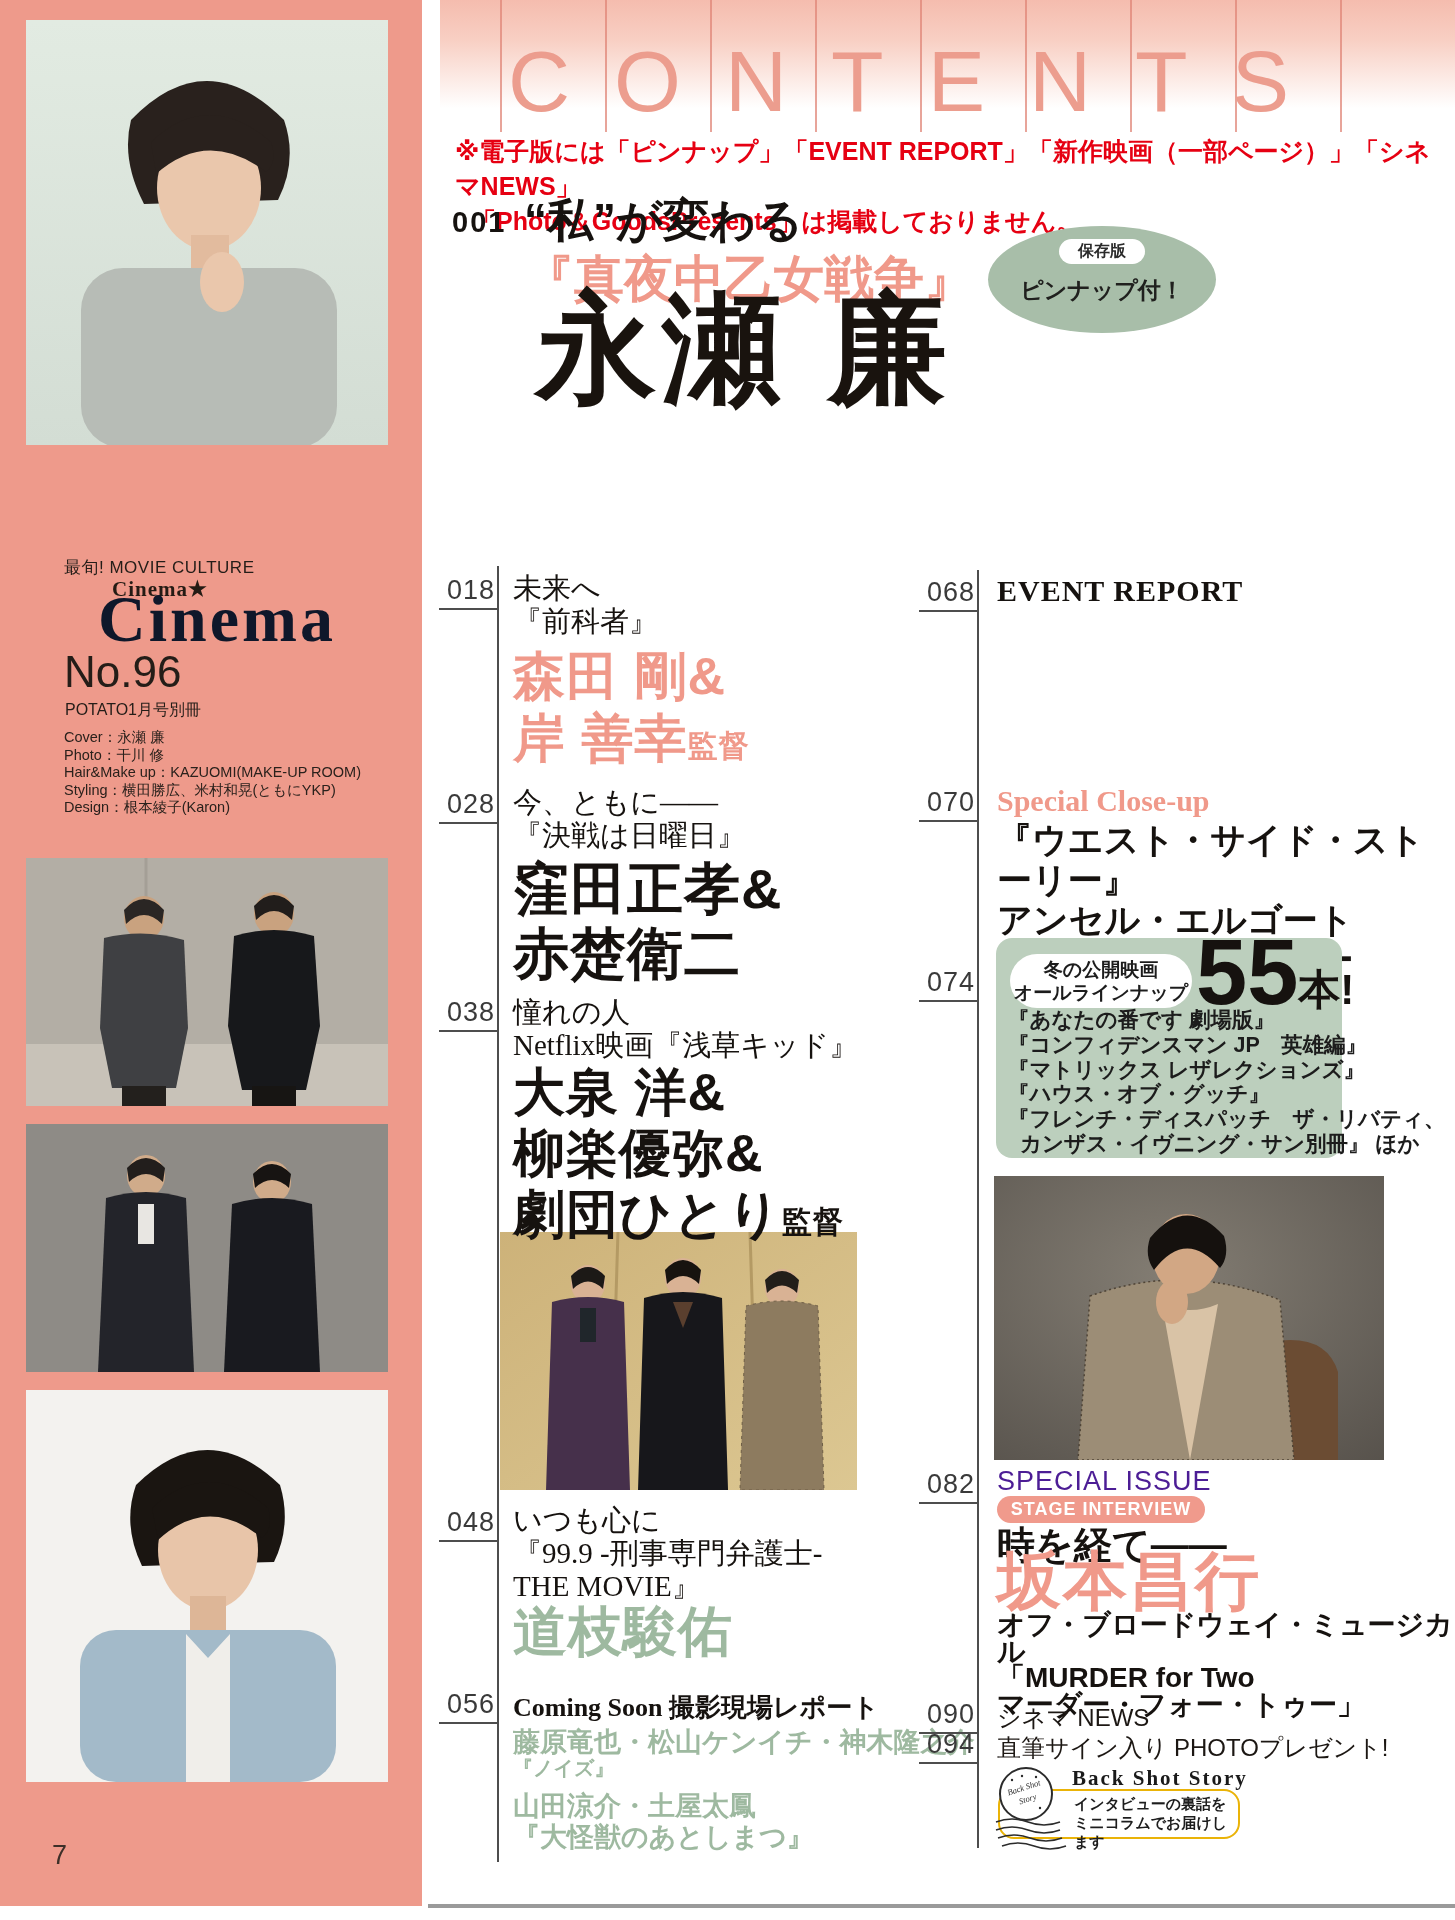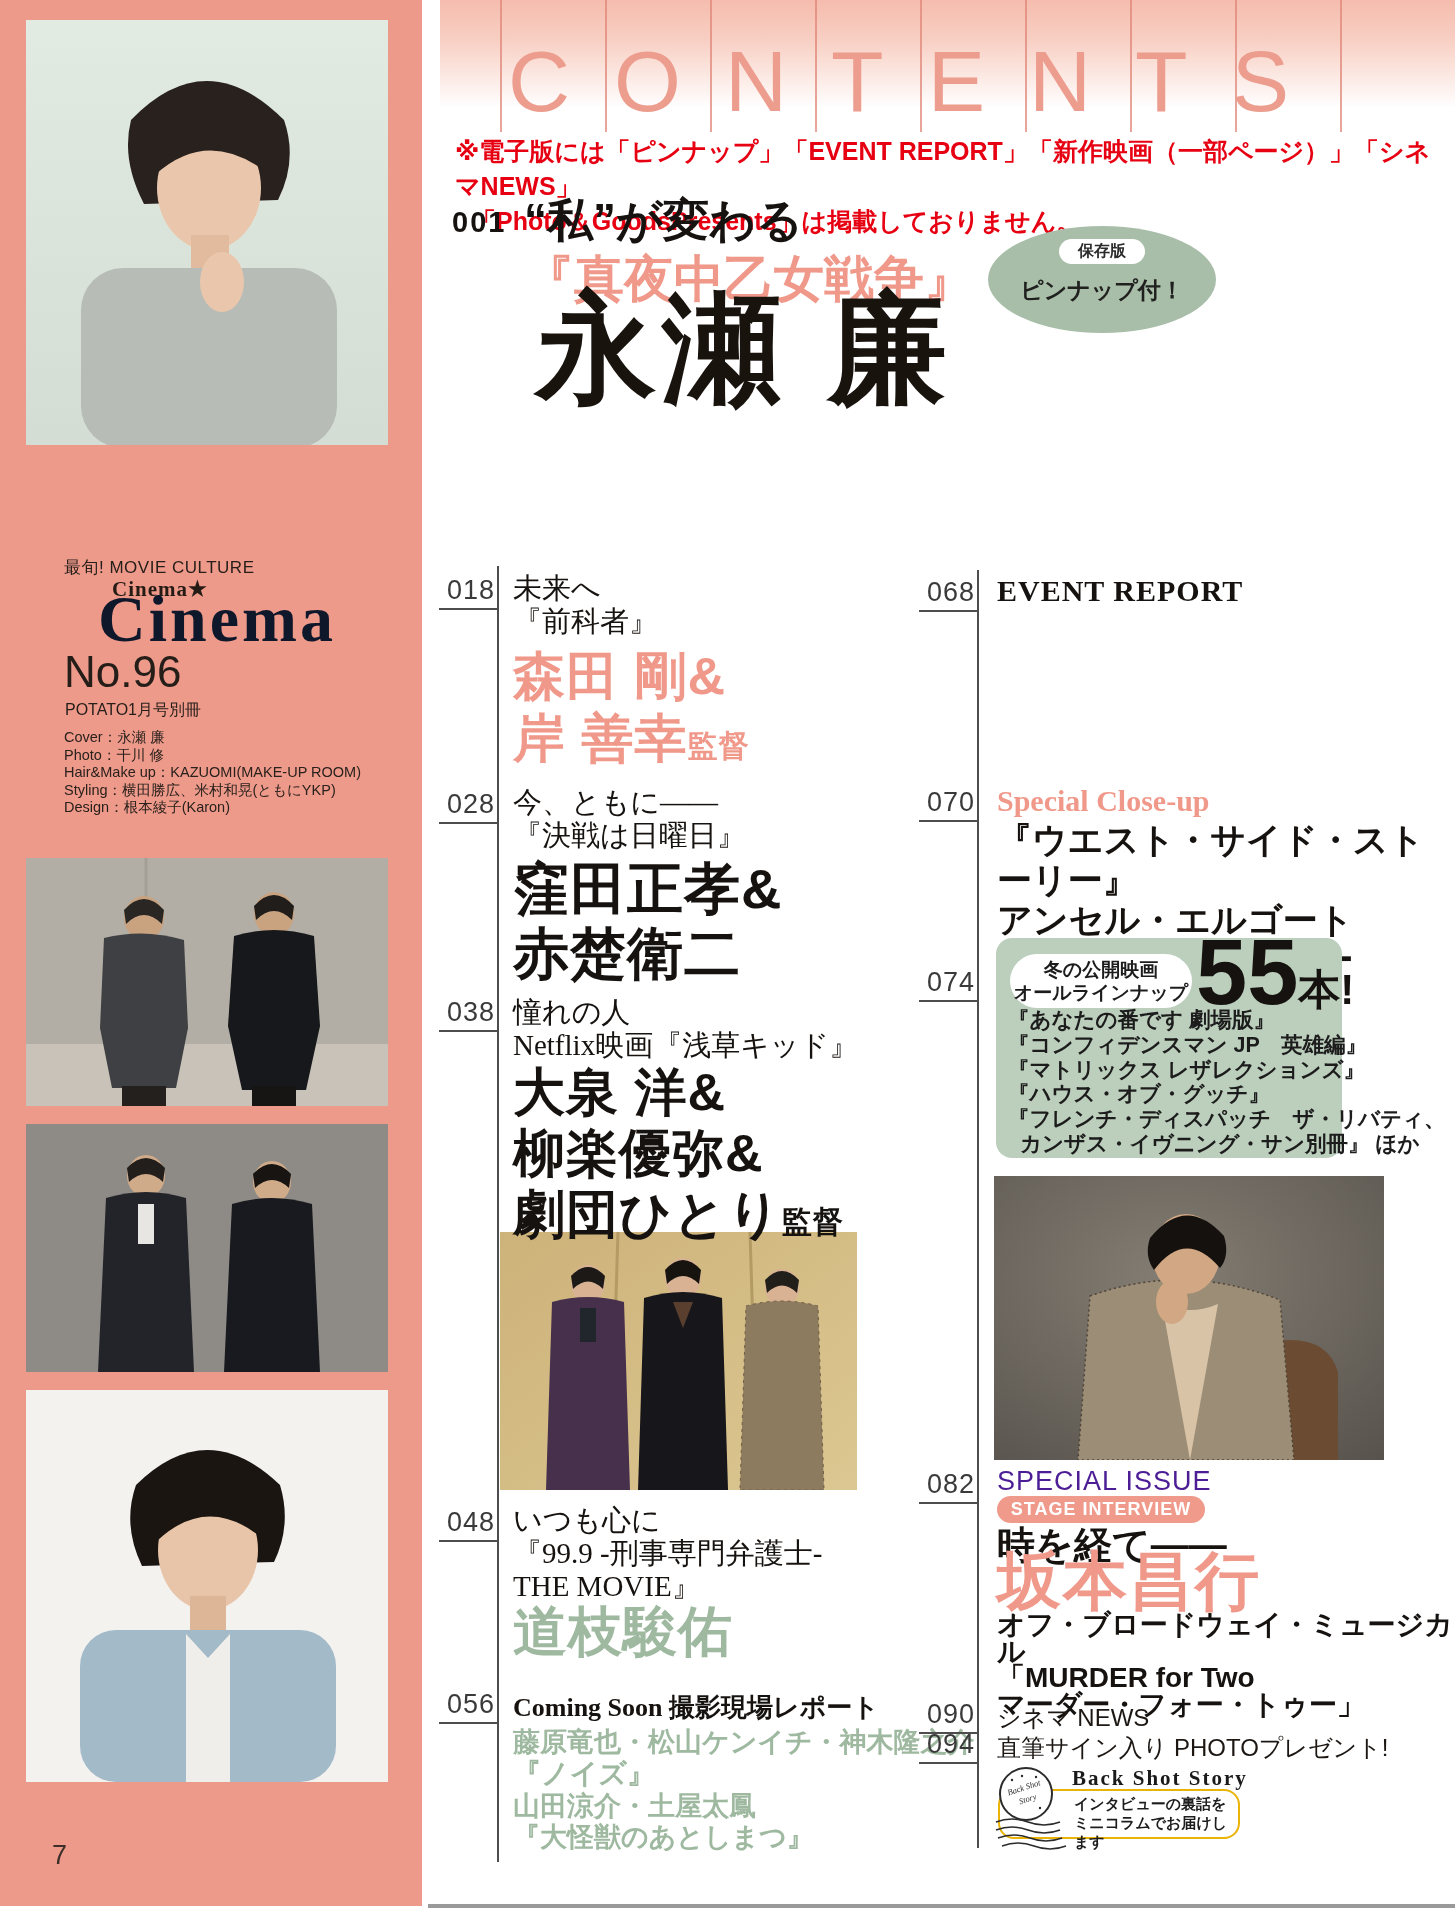--- a/index.html
+++ b/index.html
@@ -198,21 +198,21 @@
   <div class="abs serif lead-serif" style="left:513px;top:1504px;">
     <div>いつも心に</div>
     <div>『99.9 -刑事専門弁護士-</div>
     <div>THE MOVIE』</div>
   </div>
   <div class="abs name-big green-txt" style="left:513px;top:1600px;font-size:54px;">道枝駿佑</div>
 
   <div class="toc-num" style="left:439px;top:1690px;">056</div>
   <div class="abs serif" style="left:513px;top:1690px;font-size:26px;font-weight:700;color:#16120f;">Coming Soon 撮影現場レポート</div>
   <div class="abs green-txt" style="left:513px;top:1724px;font-size:27px;font-weight:700;">藤原竜也・松山ケンイチ・神木隆之介</div>
-  <div class="abs green-txt" style="left:513px;top:1755px;font-size:28px;font-weight:700;">『ノイズ』</div>
+  <div class="abs green-txt" style="left:513px;top:1755px;font-size:20px;font-weight:700;">『ノイズ』</div>
   <div class="abs green-txt" style="left:513px;top:1788px;font-size:27px;font-weight:700;">山田涼介・土屋太鳳</div>
   <div class="abs green-txt" style="left:513px;top:1819px;font-size:27px;font-weight:700;">『大怪獣のあとしまつ』</div>
 
   <div class="toc-num" style="left:919px;top:578px;">068</div>
   <div class="abs serif" style="left:997px;top:574px;font-size:30px;font-weight:700;letter-spacing:1px;color:#16120f;">EVENT REPORT</div>
 
   <div class="toc-num" style="left:919px;top:788px;">070</div>
   <div class="abs serif pink-txt" style="left:997px;top:784px;font-size:30px;font-weight:700;">Special Close-up</div>
   <div class="abs" style="left:997px;top:820px;font-size:35px;font-weight:800;line-height:40px;color:#16120f;">
     <div>『ウエスト・サイド・ストーリー』</div>

